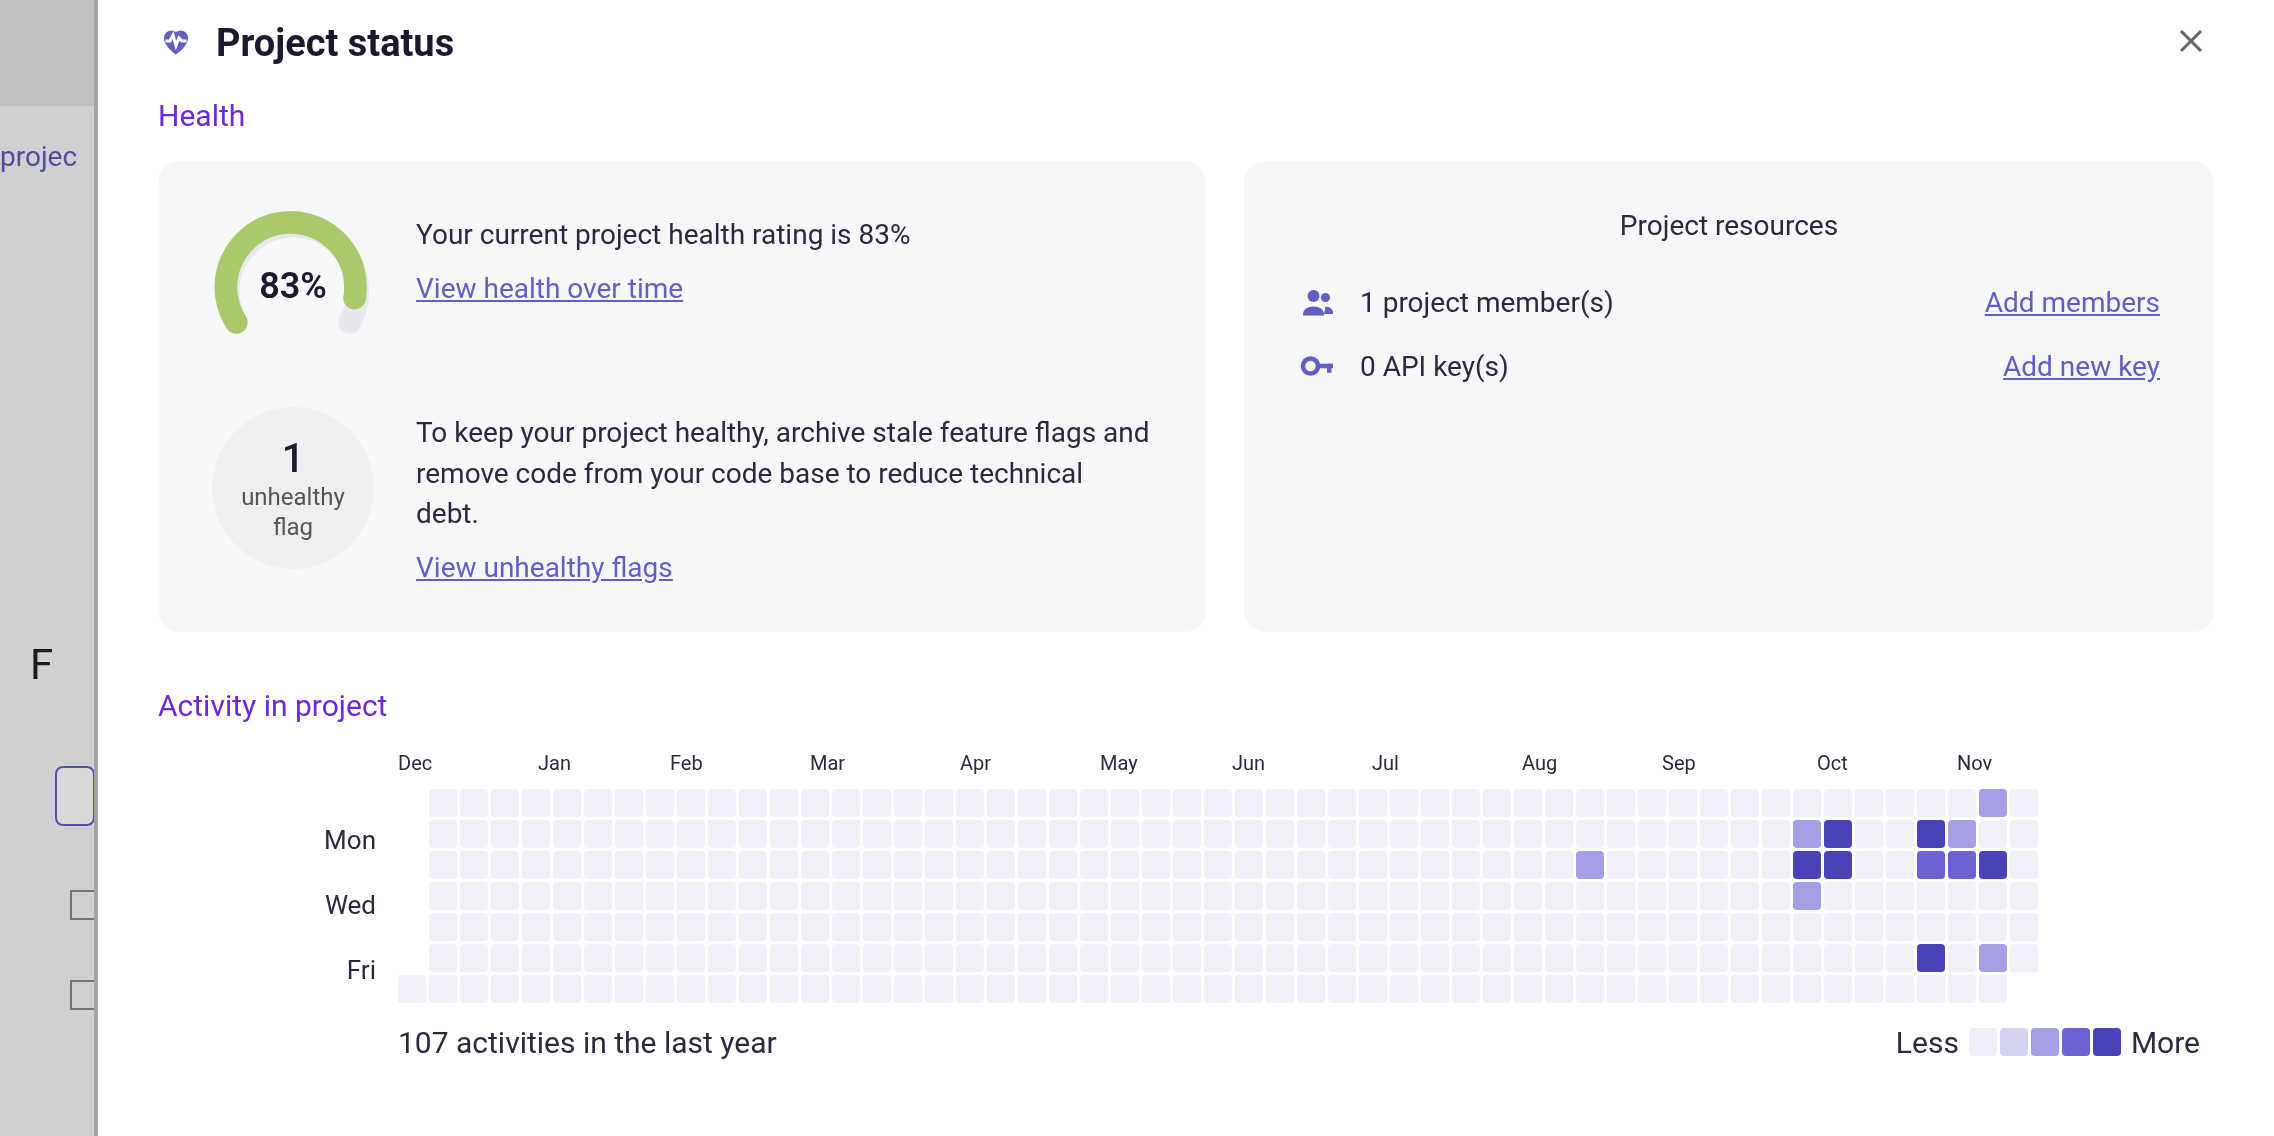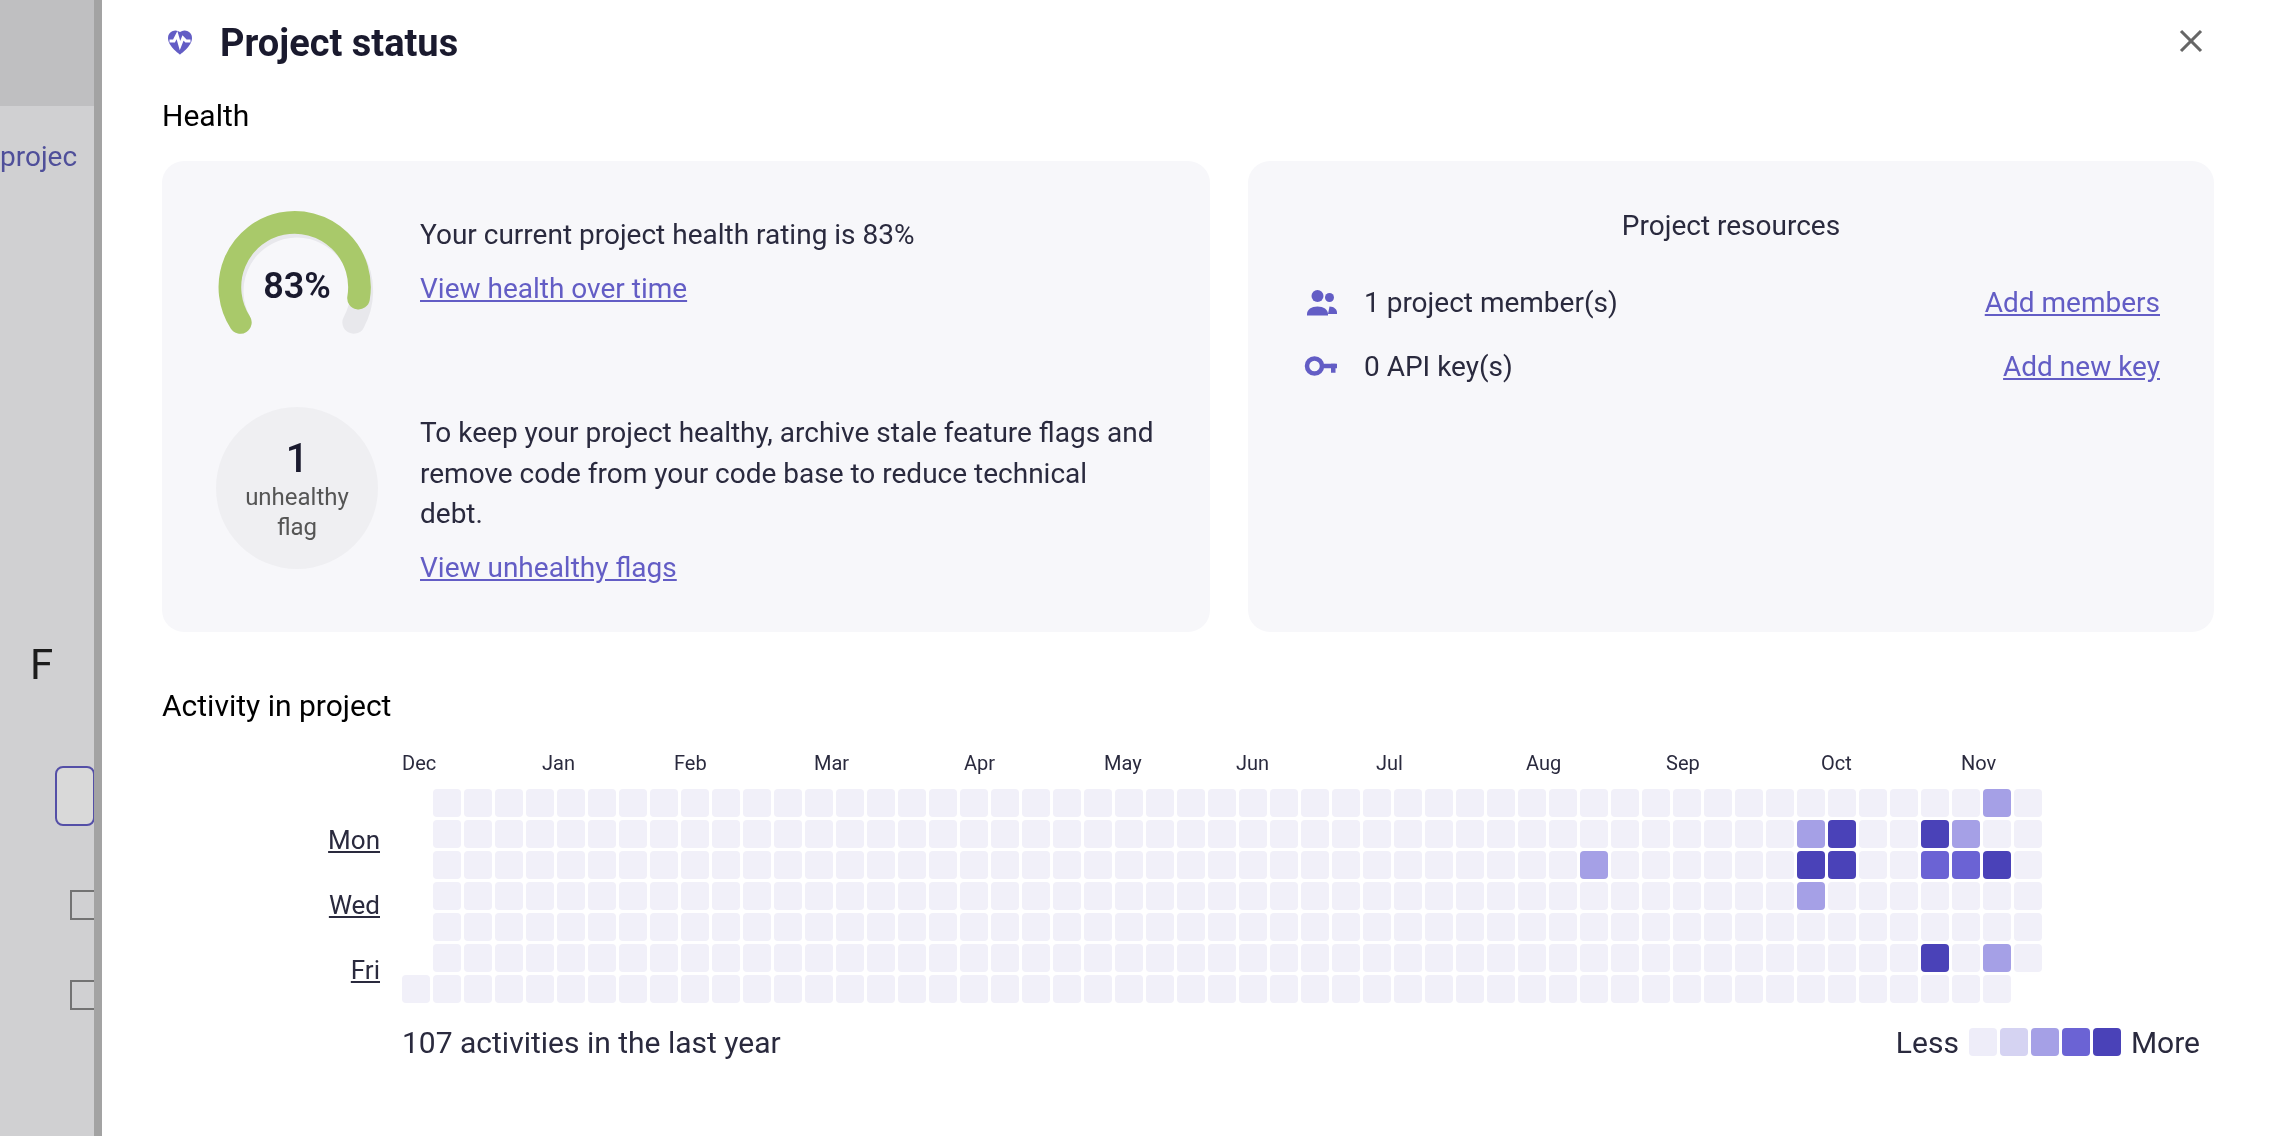--- a/index.html
+++ b/index.html
@@ -69,21 +69,21 @@
   background: rgba(0,0,0,0.08);
 }
 
 .panel {
   position: absolute;
   left: 94px;
   top: 0;
   right: 0;
   bottom: 0;
   background: #fff;
-  border-left: 8px solid #a3a3a3;
+  border-left: 4px solid #a3a3a3;
   padding: 0 60px 40px 60px;
   z-index: 10;
   overflow: hidden;
 }
 
 .panel-header {
   display: flex;
   align-items: center;
   justify-content: space-between;
   padding-top: 18px;
@@ -103,21 +103,21 @@
 .close-btn {
   cursor: pointer;
   color: #666;
   padding: 8px;
 }
 .close-btn svg { width: 30px; height: 30px; stroke: #666; stroke-width: 2.5; }
 
 .section-title {
   font-size: 30px;
   font-weight: 400;
-  color: #000000;
+  color: #6d28d9;
   margin-bottom: 28px;
 }
 
 .cards-row {
   display: flex;
   gap: 38px;
   margin-bottom: 56px;
 }
 .card {
   background: #f7f7fa;
@@ -243,21 +243,20 @@
 
 .day-labels {
   display: flex;
   flex-direction: column;
   gap: 35px;
   padding-top: 36px;
   font-size: 26px;
   color: #2a2a3e;
   text-align: right;
   width: 70px;
-  text-decoration: underline;
 }
 
 .heatmap {
   display: flex;
   gap: 3px;
 }
 .heatmap-col {
   display: flex;
   flex-direction: column;
   gap: 3px;

